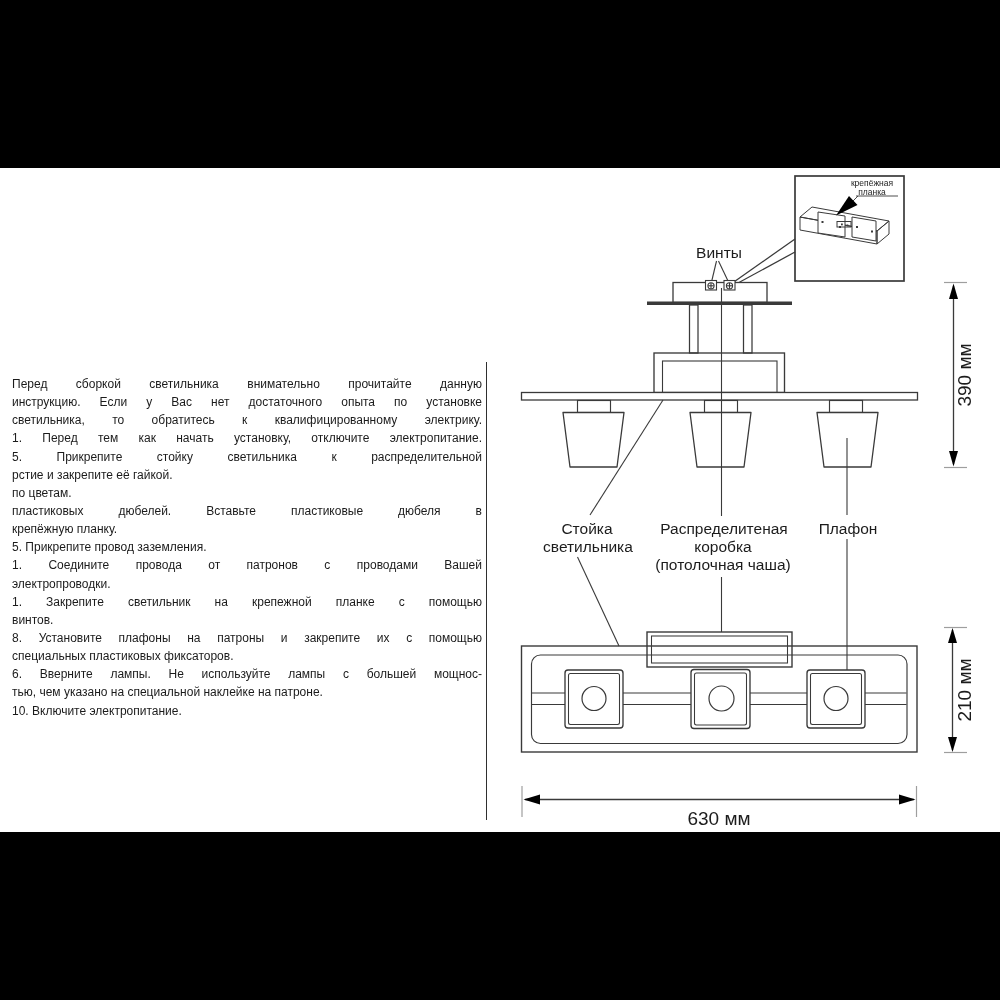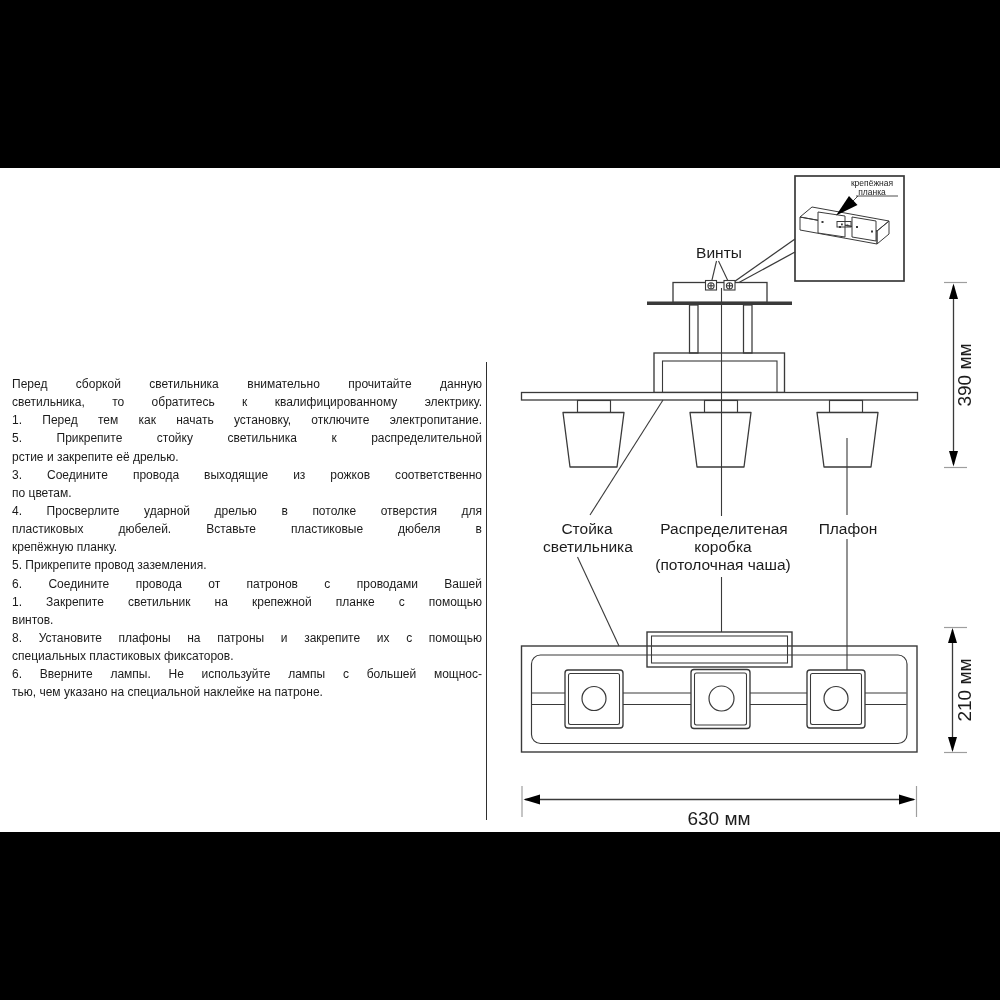--- a/index.html
+++ b/index.html
@@ -30,37 +30,38 @@
   .tiny{font-size:8.5px;}
 </style>
 </head>
 <body>
 
 <div class="letterbox bar-top"></div>
 <div class="letterbox bar-bottom"></div>
 
 <div class="instructions">
     <div class="instr-line jfull">Перед сборкой светильника внимательно прочитайте данную</div>
+    <div class="instr-line jfull">инструкцию. Если у Вас нет достаточного опыта по установке</div>
     <div class="instr-line jfull">светильника, то обратитесь к квалифицированному электрику.</div>
     <div class="instr-line jfull">1. Перед тем как начать установку, отключите электропитание.</div>
     <div class="instr-line jfull">5. Прикрепите стойку светильника к распределительной</div>
-    <div class="instr-line">рстие и закрепите её дрелью.</div>
-    <div class="instr-line jfull">3. Соедините провода выходящие из рожков соответственно</div>
+    <div class="instr-line">рстие и закрепите её гайкой.</div>
     <div class="instr-line">по цветам.</div>
-    <div class="instr-line jfull">4. Просверлите ударной дрелью в потолке отверстия для</div>
     <div class="instr-line jfull">пластиковых дюбелей. Вставьте пластиковые дюбеля в</div>
     <div class="instr-line">крепёжную планку.</div>
     <div class="instr-line">5. Прикрепите провод заземления.</div>
-    <div class="instr-line jfull">6. Соедините провода от патронов с проводами Вашей</div>
+    <div class="instr-line jfull">1. Соедините провода от патронов с проводами Вашей</div>
+    <div class="instr-line">электропроводки.</div>
     <div class="instr-line jfull">1. Закрепите светильник на крепежной планке с помощью</div>
     <div class="instr-line">винтов.</div>
     <div class="instr-line jfull">8. Установите плафоны на патроны и закрепите их с помощью</div>
     <div class="instr-line">специальных пластиковых фиксаторов.</div>
     <div class="instr-line jfull">6. Вверните лампы. Не используйте лампы с большей мощнос-</div>
     <div class="instr-line">тью, чем указано на специальной наклейке на патроне.</div>
+    <div class="instr-line">10. Включите электропитание.</div>
   </div>
 
 <div class="divider"></div>
 
 <svg width="1000" height="1000" viewBox="0 0 1000 1000">
   <g stroke="#3a3a3a" stroke-width="1.25" fill="none">
 
     <g>
       <rect x="795" y="176" width="109" height="105" fill="#ffffff" stroke-width="1.7"></rect>
 

